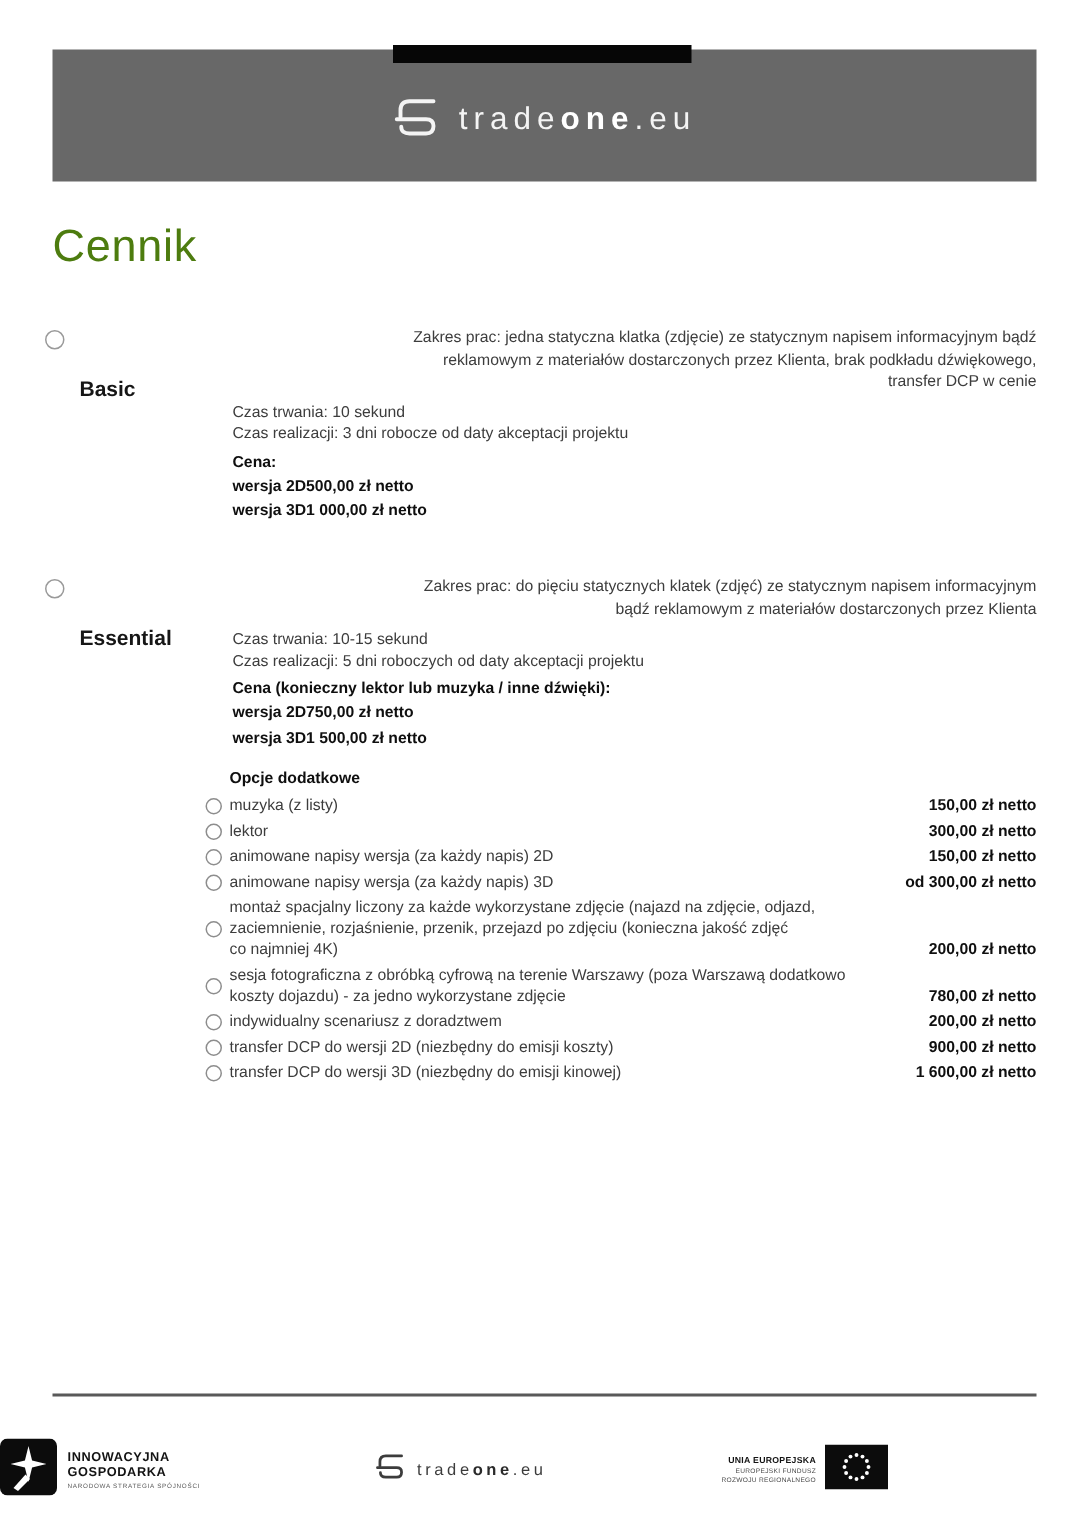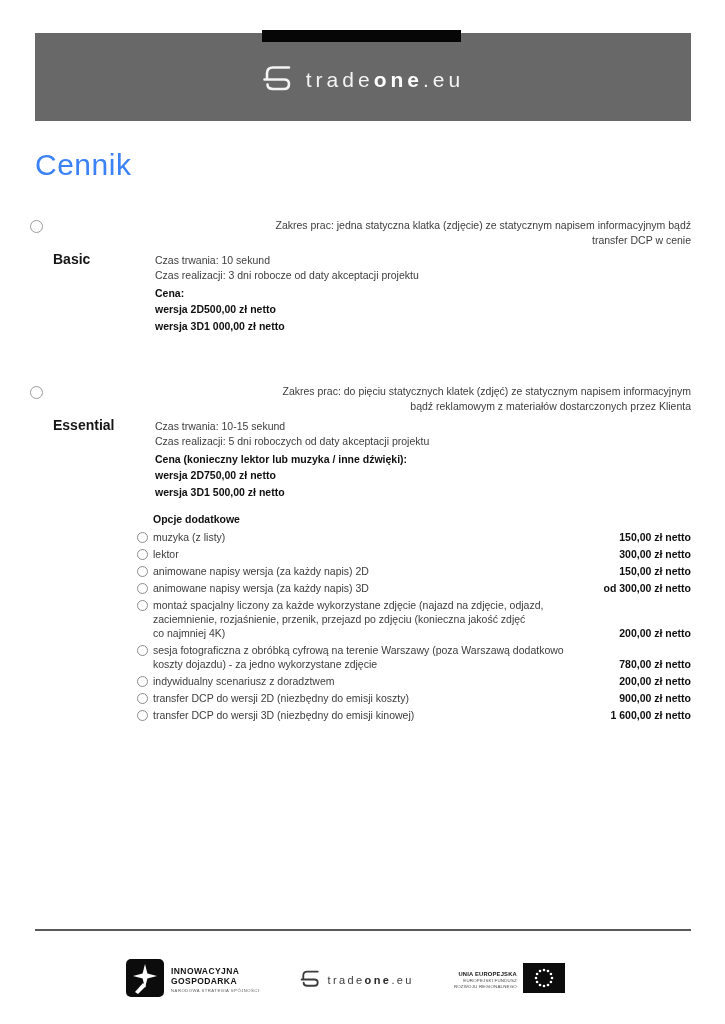--- a/index.html
+++ b/index.html
@@ -12,53 +12,53 @@
   
   .header-tab { position:absolute; left:262px; top:30px; width:199px; height:12px; background:#060606; z-index:2; }
   .header-band {
     position:absolute; left:35px; top:33px; width:656px; height:88px; background:#686868; z-index:1;
     display:flex; align-items:center; justify-content:center;
   }
   .brand { display:flex; align-items:center; gap:12px; margin-top:6px; }
   .brand-text { color:#f4f4f4; font-size:21px; letter-spacing:4px; font-weight:300; }
   .brand-text b { font-weight:700; color:#ffffff; }
   
-  .page-title { position:absolute; left:35px; top:148px; font-size:30px; font-weight:400; color:#3b82f6; letter-spacing:0.5px; }
+  .page-title { position:absolute; left:35px; top:148px; font-size:30px; font-weight:400; color:#4d7c0f; letter-spacing:0.5px; }
   
   .plan { position:absolute; left:30px; width:661px; display:flex; }
   .plan-head { width:125px; flex:none; display:flex; align-items:flex-start; padding-top:1px; }
   .radio {
     width:13px; height:13px; border:1.5px solid #9a9a9a; border-radius:50%;
     flex:none; margin:1px 10px 0 0; background:#fff;
   }
   .plan-name { font-size:14px; font-weight:700; color:#161616;margin-top:32px; }
   .plan-body { flex:1; font-size:10.5px; color:#3d3d3d; }
   .scope-line { line-height:14.5px; white-space:nowrap;text-align:right; }
   .meta { line-height:14.5px; }
   .meta.first { margin-top:6px; }
   .price-label { font-weight:700; color:#0f0f0f; line-height:16px; margin-top:3px; }
   .price-row { display:flex; justify-content:flex-start; font-weight:700; color:#0f0f0f; line-height:16.5px; }
   
   .options { position:absolute; left:137px; top:512px; width:554px; }
   .options-heading { font-size:10.5px; font-weight:700; color:#0f0f0f; margin:0 0 4px 16px; line-height:14px; }
-  .opt-row { position:relative; padding:0 0 0 0; margin-bottom:3px; display:flex; }
+  .opt-row { position:relative; padding:0 0 0 0; margin-bottom:3px; display:flex;align-items:center; }
   .opt-radio {
     width:11px; height:11px; border:1.2px solid #8d8d8d; border-radius:50%;
     flex:none; margin:1.5px 5px 0 0; background:#fff;
   }
   .opt-label { font-size:10.5px; color:#3d3d3d; padding-right:125px; }
   .opt-label div { line-height:14px; white-space:nowrap; }
   .opt-price {
     position:absolute; right:0; bottom:0; font-size:10.5px; font-weight:700; color:#0f0f0f; line-height:14px;
   }
   
   .divider { position:absolute; left:35px; top:929px; width:656px; height:2px; background:#595959; }
   .footer-logos {
-    position:absolute; left:0; top:948px; width:691px; height:64px;
-    display:flex; align-items:center; justify-content:center; gap:40px;
+    position:absolute; left:0; top:948px; width:592px; height:64px;
+    display:flex; align-items:center; justify-content:space-between; gap:40px;
   }
   .flogo { display:flex; align-items:center; }
   .ig-text { margin-left:7px; }
   .ig-line { font-size:8.5px; font-weight:700; color:#131313; line-height:9.5px; letter-spacing:0.4px; }
   .ig-sub { font-size:4.2px; color:#5a5a5a; letter-spacing:0.5px; margin-top:2px; }
   .f-brand-text { color:#3c3c3c; font-size:11px; letter-spacing:2.4px; font-weight:300; margin-left:7px; }
   .f-brand-text b { font-weight:700; color:#2a2a2a; }
   .eu-text { text-align:right; margin-right:6px; }
   .eu-line1 { font-size:5.8px; font-weight:700; color:#131313; line-height:7px; letter-spacing:0.2px; }
   .eu-line { font-size:4.4px; color:#4a4a4a; line-height:5.6px; letter-spacing:0.2px; }
@@ -83,20 +83,21 @@
 
   <div class="page-title">Cennik</div>
 
   <div class="plan" style="top:218px;">
     <div class="plan-head">
       <span class="radio"></span>
       <span class="plan-name">Basic</span>
     </div>
     <div class="plan-body">
       <div class="scope-line">Zakres prac: jedna statyczna klatka (zdjęcie) ze statycznym napisem informacyjnym bądź</div>
+      <div class="scope-line">reklamowym z materiałów dostarczonych przez Klienta, brak podkładu dźwiękowego,</div>
       <div class="scope-line">transfer DCP w cenie</div>
       <div class="meta first">Czas trwania: 10 sekund</div>
       <div class="meta">Czas realizacji: 3 dni robocze od daty akceptacji projektu</div>
       <div class="price-label">Cena:</div>
       <div class="price-row">
         <span>wersja 2D</span>
         <span>500,00 zł netto</span>
       </div>
       <div class="price-row">
         <span>wersja 3D</span>

